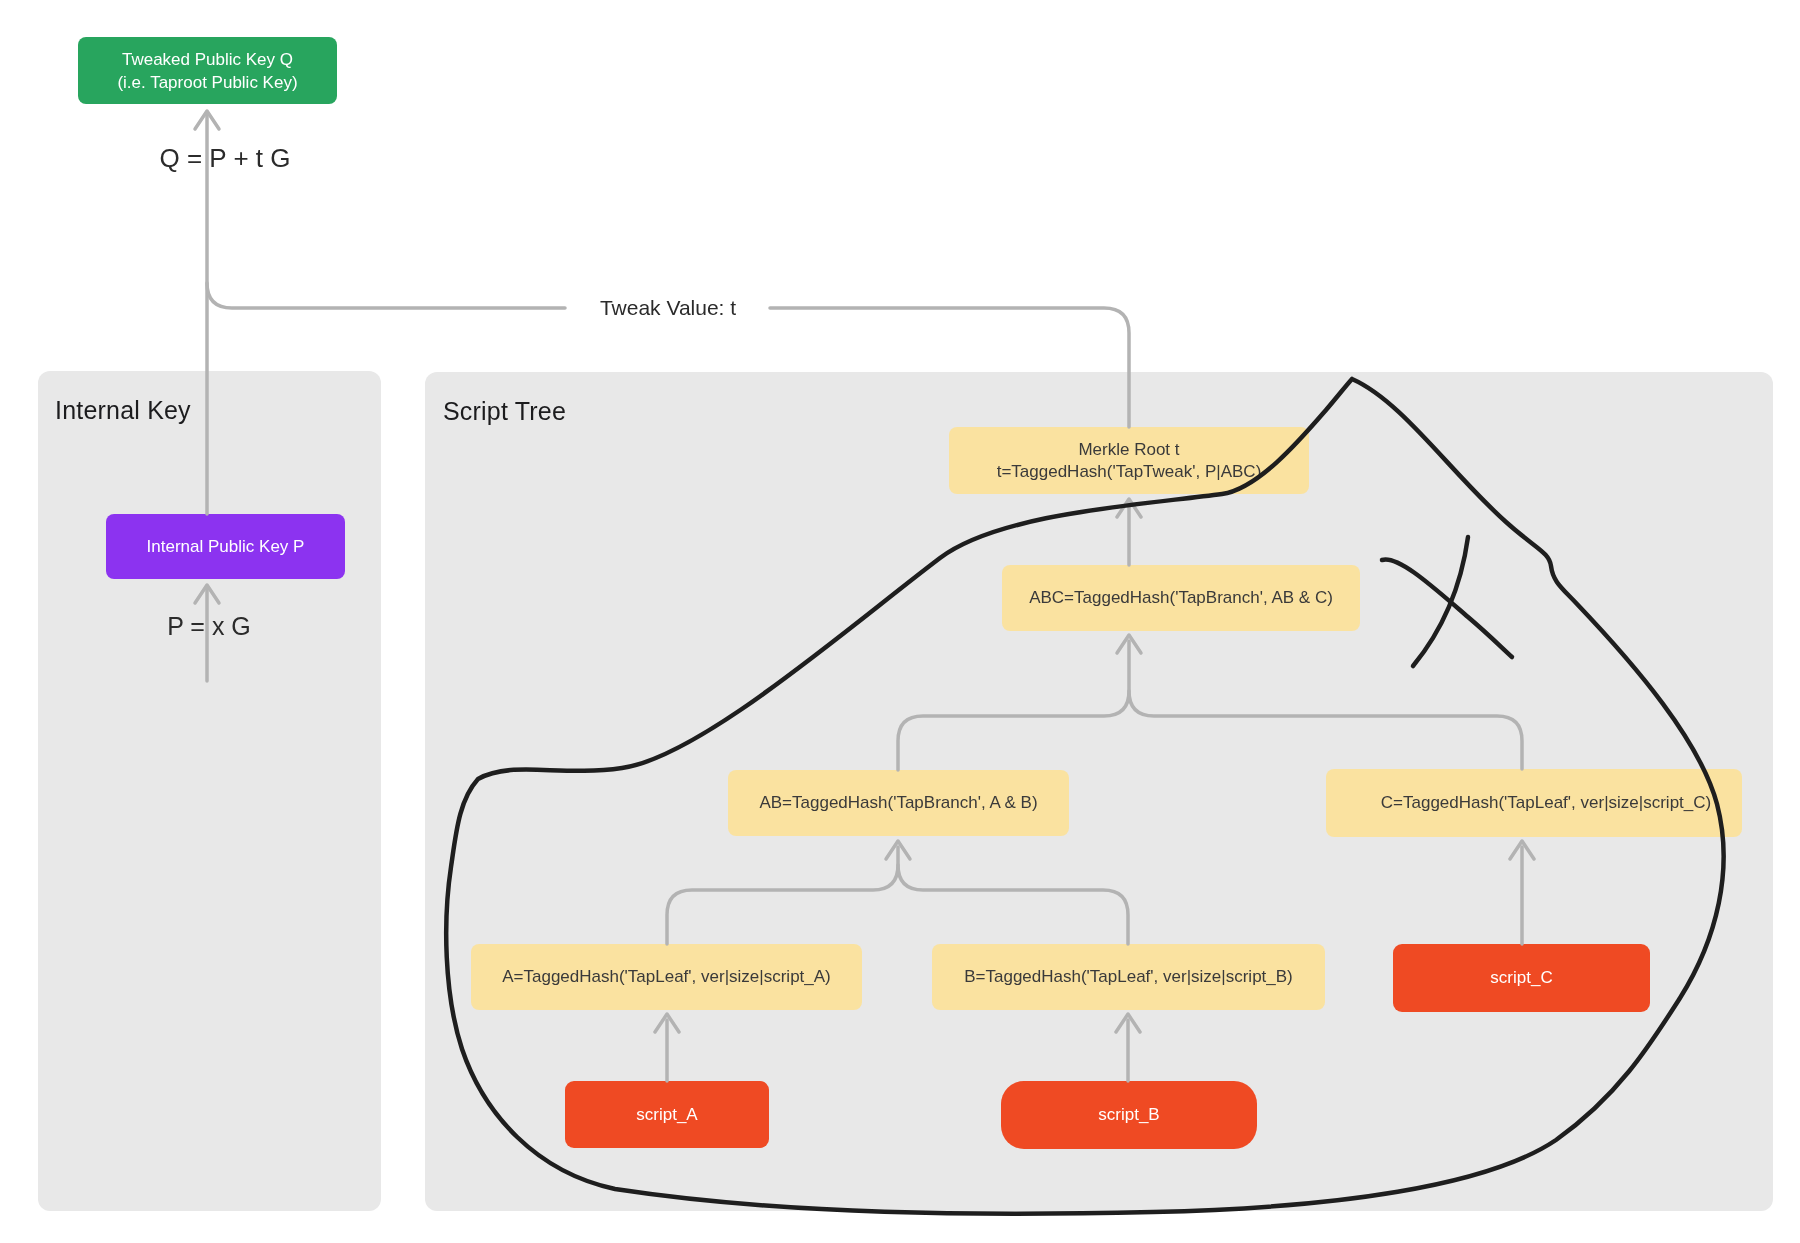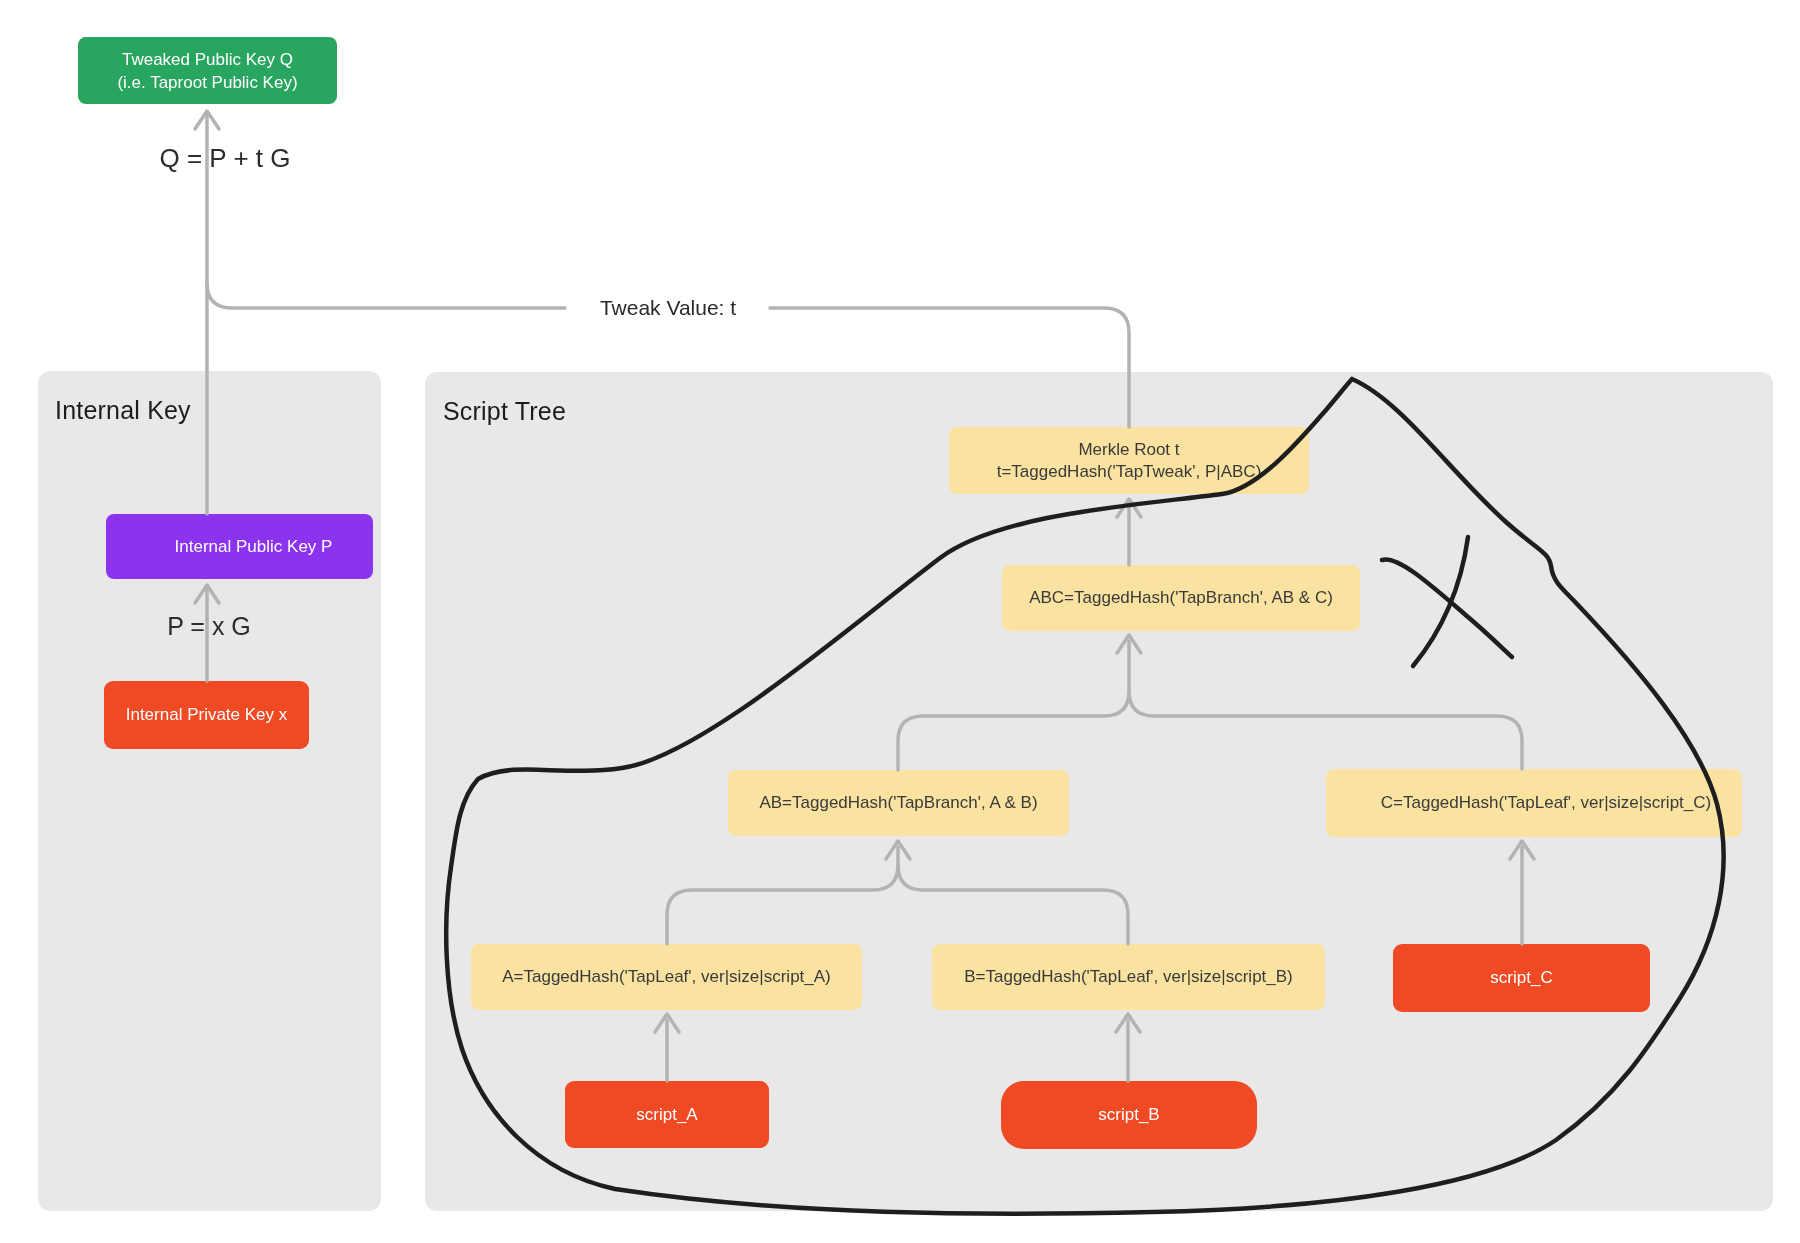--- a/index.html
+++ b/index.html
@@ -36,25 +36,22 @@
 
   <div class="node node-green" style="left:78px;top:37px;width:259px;height:67px;align-items:center;">
     <span>Tweaked Public Key Q</span>
     <span>(i.e. Taproot Public Key)</span>
   </div>
 
   <div class="formula" style="left:125px;top:143px;width:200px;">Q = P + t G</div>
   <div class="tweak-label" style="left:568px;top:296px;width:200px;">Tweak Value: t</div>
   <div class="formula" style="left:129px;top:612px;width:160px;font-size:25px;">P = x G</div>
 
-  <div class="node node-purple" style="left:106px;top:514px;width:239px;height:65px;padding-left:28px;">
+  <div class="node node-purple" style="left:106px;top:514px;width:239px;height:65px;">
     <span>Internal Public Key P</span>
-  </div>
-  <div class="node node-orange" style="left:104px;top:681px;width:205px;height:68px;">
-    <span>Internal Private Key x</span>
   </div>
 
   <div class="node node-yellow" style="left:949px;top:427px;width:360px;height:67px;">
     <span>Merkle Root t</span>
     <span>t=TaggedHash('TapTweak', P|ABC)</span>
   </div>
   <div class="node node-yellow" style="left:1002px;top:565px;width:358px;height:66px;">
     <span>ABC=TaggedHash('TapBranch', AB &amp; C)</span>
   </div>
   <div class="node node-yellow" style="left:728px;top:770px;width:341px;height:66px;">

